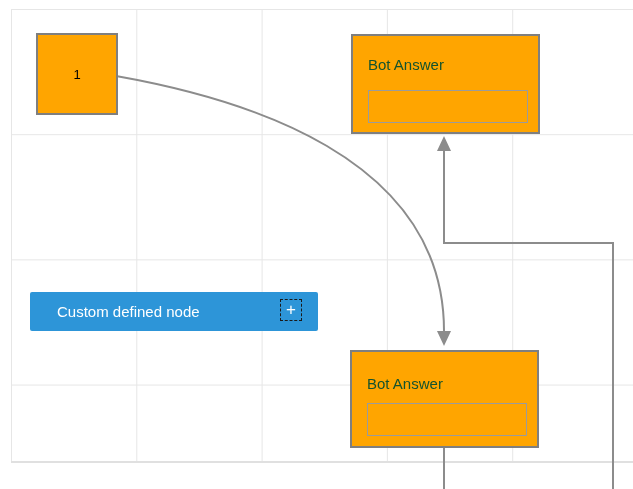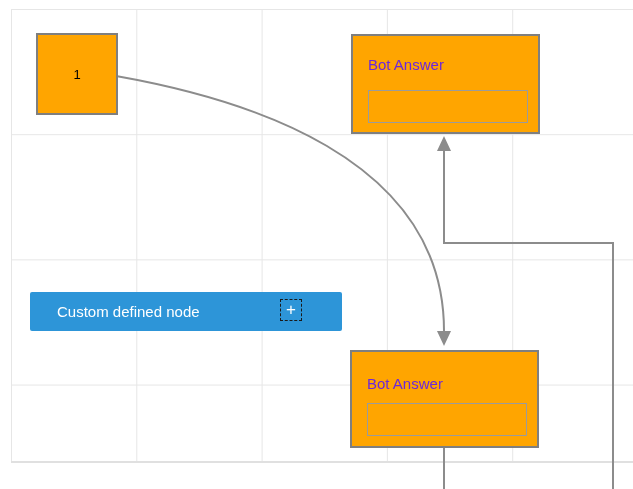--- a/index.html
+++ b/index.html
@@ -56,40 +56,40 @@
 
   .node-answer { width: 189px; }
   .node-answer-top    { left: 351px; top: 34px;  height: 100px; }
   .node-answer-bottom { left: 350px; top: 350px; height: 98px; }
 
   .node-title {
     position: absolute;
     left: 15px;
     top: 20px;
     font-size: 15px;
-    color: #6d28d9;
+    color: #14532d;
     white-space: nowrap;
   }
   .node-answer-bottom .node-title { top: 23px; }
 
   .node-input {
     position: absolute;
     left: 15px;
     width: 160px;
     height: 33px;
     border: 1px solid #9b9b9b;
     background: transparent;
   }
   .node-answer-top .node-input    { top: 54px; }
   .node-answer-bottom .node-input { top: 51px; }
 
   .node-custom {
     position: absolute;
     left: 30px; top: 292px;
-    width: 312px; height: 39px;
+    width: 288px; height: 39px;
     background: #2d95d8;
     border-radius: 2px;
     z-index: 3;
     display: flex;
     align-items: center;
     color: #ffffff;
   }
   .node-custom-label {
     margin-left: 27px;
     font-size: 15px;

